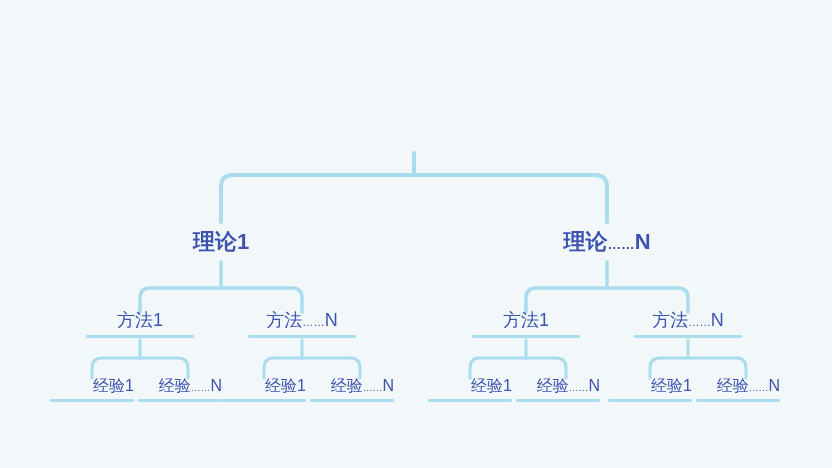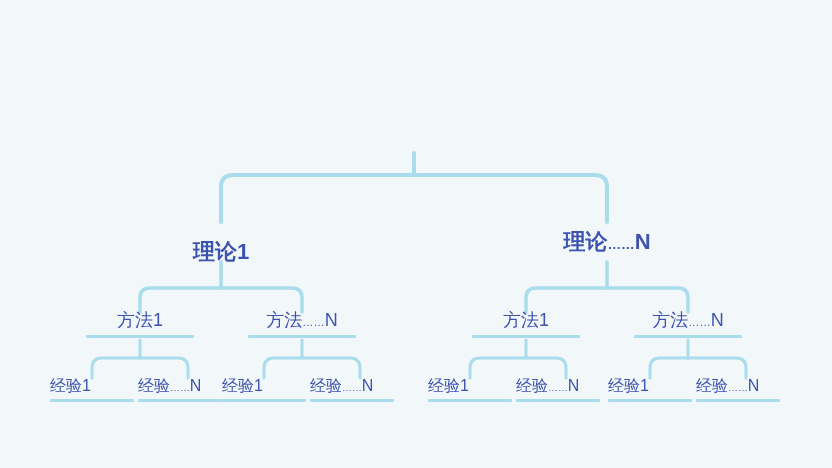--- a/index.html
+++ b/index.html
@@ -94,21 +94,21 @@
     height: 3px;
     background: #a9dced;
     margin-top: 4px;
     border-radius: 1px;
   }
 
   
   .lvl4-node {
     position: absolute;
     transform: translateX(-50%);
-    text-align: left;
+    text-align: right;
     white-space: nowrap;
     z-index: 3;
   }
   .lvl4-label {
     color: #3d53b0;
     font-size: 16px;
     font-weight: normal;
     line-height: 1.15;
     white-space: nowrap;
     display: block;
@@ -152,21 +152,21 @@
 
       <path d="M526,340 L526,358"></path>
       <path d="M470,378 L470,368 Q470,358 480,358 L556,358 Q566,358 566,368 L566,378"></path>
 
       <path d="M688,340 L688,358"></path>
       <path d="M650,378 L650,368 Q650,358 660,358 L736,358 Q746,358 746,368 L746,378"></path>
     </g>
   </svg>
 
 
-  <div class="lvl2-node" style="left:221px; top:240px;">
+  <div class="lvl2-node" style="left:221px; top:230px;">
     <span class="lvl2-label"><span>理论</span><span class="ell"></span><span class="suffix">1</span></span>
   </div>
 
   <div class="lvl2-node" style="left:607px; top:230px;">
     <span class="lvl2-label"><span>理论</span><span class="ell">……</span><span class="suffix">N</span></span>
   </div>
 
   <div class="lvl3-node" style="left:140px; top:310px; width:108px;">
     <span class="lvl3-label"><span>方法</span><span class="ell"></span><span>1</span></span>
     <div class="lvl3-underline"></div>

